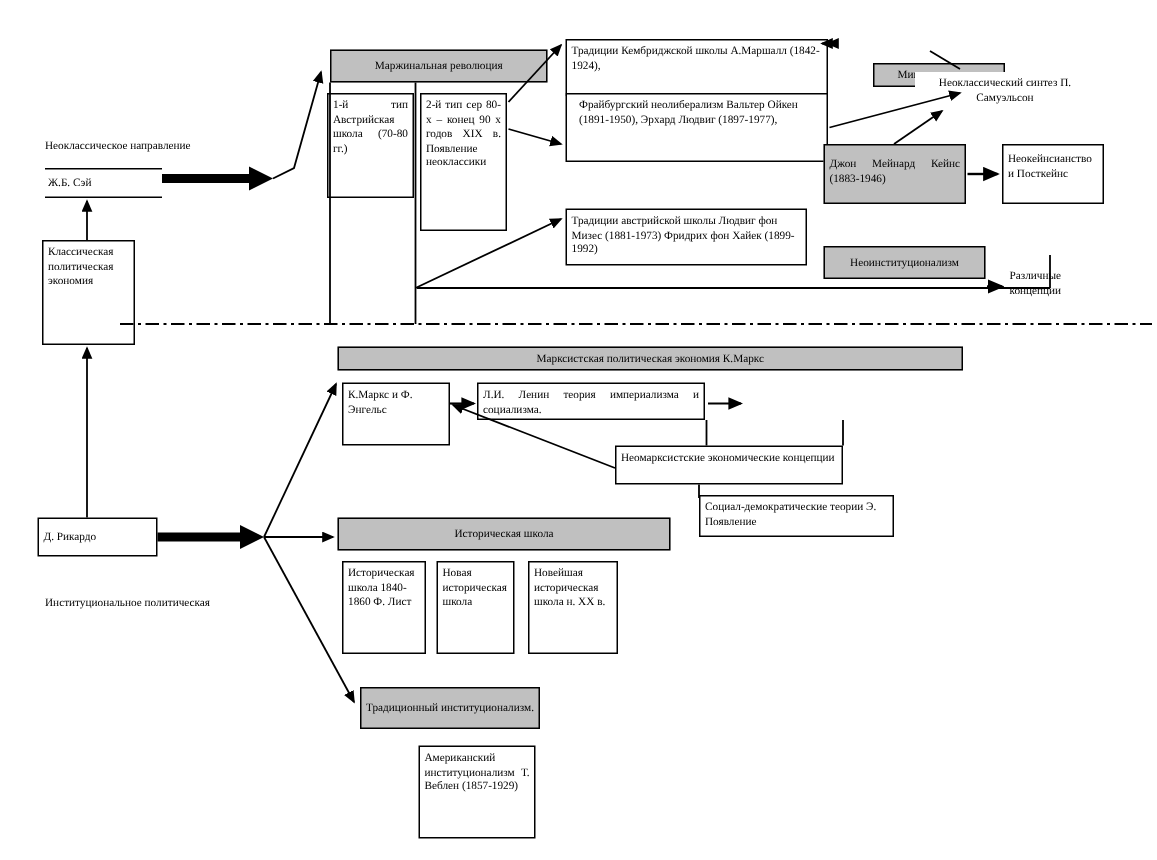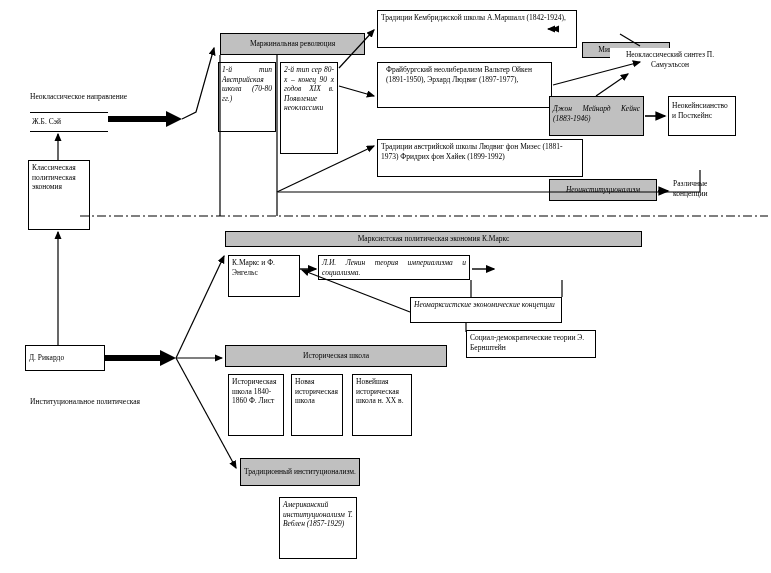--- a/index.html
+++ b/index.html
@@ -3,21 +3,21 @@
 <meta charset="utf-8">
 <style>
   html,body{margin:0;padding:0;background:#ffffff;}
   body{width:771px;height:573px;position:relative;overflow:hidden;
        font-family:"Liberation Serif","DejaVu Serif",serif;color:#000;}
   #canvas{position:absolute;left:0;top:0;width:771px;height:573px;}
   .box{position:absolute;border:1px solid #000;background:#ffffff;box-sizing:border-box;
        font-size:7.5px;line-height:9.5px;padding:2px 3px;overflow:hidden;}
   .gray{background:#c0c0c0;}
   .hdr{display:flex;align-items:center;justify-content:center;text-align:center;}
-  .just{text-align:justify;text-justify:inter-word;font-style:italic;}
+  .just{text-align:justify;text-justify:inter-word;}
   .ctr{text-align:center;}
   .plain{position:absolute;font-size:7.5px;line-height:9.5px;}
   .uline{position:absolute;border-top:1px solid #000;}
   svg.overlay{position:absolute;left:0;top:0;width:771px;height:573px;pointer-events:none;}
   .nb{border:none;}
 </style>
 </head>
 <body>
 
 <div id="canvas">
@@ -31,37 +31,37 @@
   <div class="box" style="left:28px;top:160px;width:62px;height:70px;">Классическая политическая экономия</div>
 
   <div class="box" style="left:25px;top:345px;width:80px;height:26px;padding-top:7px;">Д. Рикардо</div>
 
   <div class="plain" style="left:30px;top:397px;width:180px;">Институциональное политическая</div>
 
   <div class="box gray hdr" style="left:220px;top:33px;width:145px;height:22px;">Маржинальная революция</div>
   <div class="box just" style="left:218px;top:62px;width:58px;height:70px;">1-й тип Австрийская школа (70-80 гг.)</div>
   <div class="box just" style="left:280px;top:62px;width:58px;height:92px;">2-й тип сер 80-х – конец 90 х годов XIX в. Появление неоклассики</div>
 
-  <div class="box" style="left:377px;top:10px;width:200px;height:38px;">Традиции Кембриджской школы А.Маршалл (1842-1924),</div>
+  <div class="box" style="left:377px;top:26px;width:175px;height:38px;">Традиции Кембриджской школы А.Маршалл (1842-1924),</div>
   <div class="box" style="left:377px;top:62px;width:175px;height:46px;padding-left:8px;">Фрайбургский неолиберализм Вальтер Ойкен (1891-1950), Эрхард Людвиг (1897-1977),</div>
-  <div class="box" style="left:377px;top:139px;width:206px;height:38px;">Традиции австрийской школы Людвиг фон Мизес (1881-1973) Фридрих фон Хайек (1899-1992)</div>
+  <div class="box" style="left:377px;top:139px;width:161px;height:38px;">Традиции австрийской школы Людвиг фон Мизес (1881-1973) Фридрих фон Хайек (1899-1992)</div>
 
   <div class="box gray hdr" style="left:582px;top:18px;width:88px;height:16px;margin-top:24px;">Микроэкономика</div>
   <div class="box nb ctr" style="left:610px;top:48px;width:120px;height:28px;">Неоклассический синтез П. Самуэльсон</div>
   <div class="box gray just" style="left:549px;top:96px;width:95px;height:40px;padding-top:7px;">Джон Мейнард Кейнс (1883-1946)</div>
   <div class="box" style="left:668px;top:96px;width:68px;height:40px;padding-top:4px;">Неокейнсианство и Посткейнс</div>
 
-  <div class="box gray hdr" style="left:549px;top:179px;width:108px;height:22px;font-style:italic;">Неоинституционализм</div>
+  <div class="box gray hdr" style="left:549px;top:164px;width:108px;height:22px;">Неоинституционализм</div>
   <div class="box nb" style="left:670px;top:176px;width:70px;height:28px;padding-top:3px;">Различные концепции</div>
 
   <div class="box gray hdr" style="left:225px;top:231px;width:417px;height:16px;">Марксистская политическая экономия  К.Маркс</div>
   <div class="box" style="left:228px;top:255px;width:72px;height:42px;">К.Маркс и Ф. Энгельс</div>
   <div class="box just" style="left:318px;top:255px;width:152px;height:25px;">Л.И.        Ленин        теория  империализма и социализма.</div>
   <div class="box just" style="left:410px;top:297px;width:152px;height:26px;">Неомарксистские  экономические концепции</div>
-  <div class="box" style="left:466px;top:330px;width:130px;height:28px;">Социал-демократические теории Э. Бернштейн</div>
+  <div class="box" style="left:466px;top:330px;width:130px;height:28px;">Социал-демократические теории Э. Появление</div>
 
   <div class="box gray hdr" style="left:225px;top:345px;width:222px;height:22px;">Историческая школа</div>
   <div class="box" style="left:228px;top:374px;width:56px;height:62px;">Историческая школа 1840-1860 Ф. Лист</div>
   <div class="box" style="left:352px;top:374px;width:60px;height:62px;">Новейшая историческая школа н. XX в.</div>
   <div class="box" style="left:291px;top:374px;width:52px;height:62px;">Новая историческая школа</div>
 
   <div class="box gray hdr" style="left:240px;top:458px;width:120px;height:28px;">Традиционный институционализм.</div>
   <div class="box just" style="left:243px;top:497px;width:78px;height:62px;margin-left:36px;">Американский институционализм Т.  Веблен (1857-1929)</div>
 
   <svg class="overlay" viewBox="0 0 771 573">

